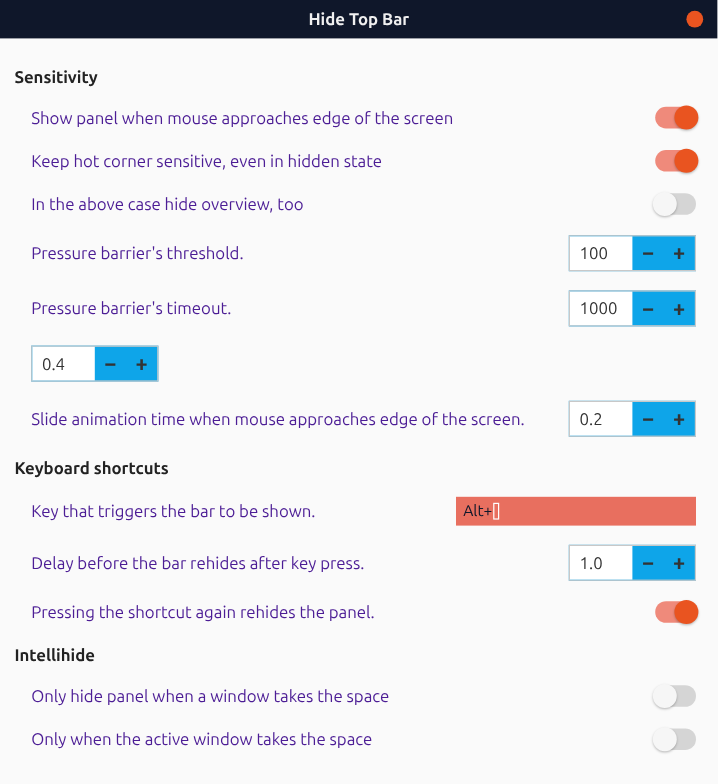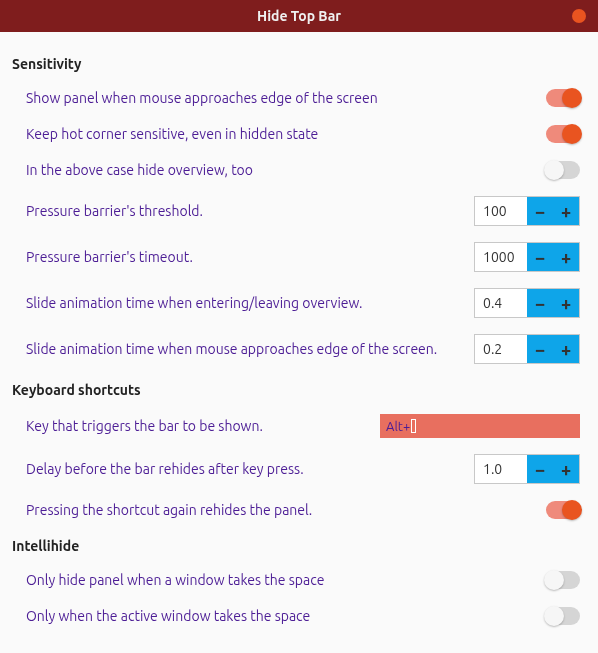--- a/index.html
+++ b/index.html
@@ -4,21 +4,21 @@
 <style>
 * { margin: 0; padding: 0; box-sizing: border-box; }
 body {
   font-family: Ubuntu, "Segoe UI", Arial, sans-serif;
   font-size: 14px;
   color: #2c2c2c;
   background: #fafafa;
   width: 598px;
 }
 .titlebar {
-  background: #7f1d1d;
+  background: #0f172a;
   color: #f0f0f0;
   height: 32px;
   display: flex;
   align-items: center;
   justify-content: center;
   position: relative;
   font-weight: 600;
 }
 .win-close {
   position: absolute;
@@ -93,21 +93,21 @@
   cursor: pointer;
   color: #333;
   font-size: 18px;
   font-weight: 600;
   user-select: none;
 }
 .keycapture {
   width: 200px;
   height: 24px;
   background: #e86f5f;
-  color: #4c1d95;
+  color: #0f172a;
   display: flex;
   align-items: center;
   padding: 0 6px;
   font-size: 13px;
   cursor: pointer;
   flex-shrink: 0;
   position: relative;
 }
 .keycapture .cursor {
   display: inline-block;
@@ -163,21 +163,20 @@
     <span class="row-label">Pressure barrier's timeout.</span>
     <div class="spin">
       <input type="text" value="1000" style="">
       <div class="btn">−</div>
       <div class="btn">+</div>
     </div>
   </div>
 
 
   <div class="row">
-    <span class="row-label">Slide animation time when entering/leaving overview.</span>
     <div class="spin">
       <input type="text" value="0.4" style="">
       <div class="btn">−</div>
       <div class="btn">+</div>
     </div>
   </div>
 
   <div class="row">
     <span class="row-label">Slide animation time when mouse approaches edge of the screen.</span>
     <div class="spin">

